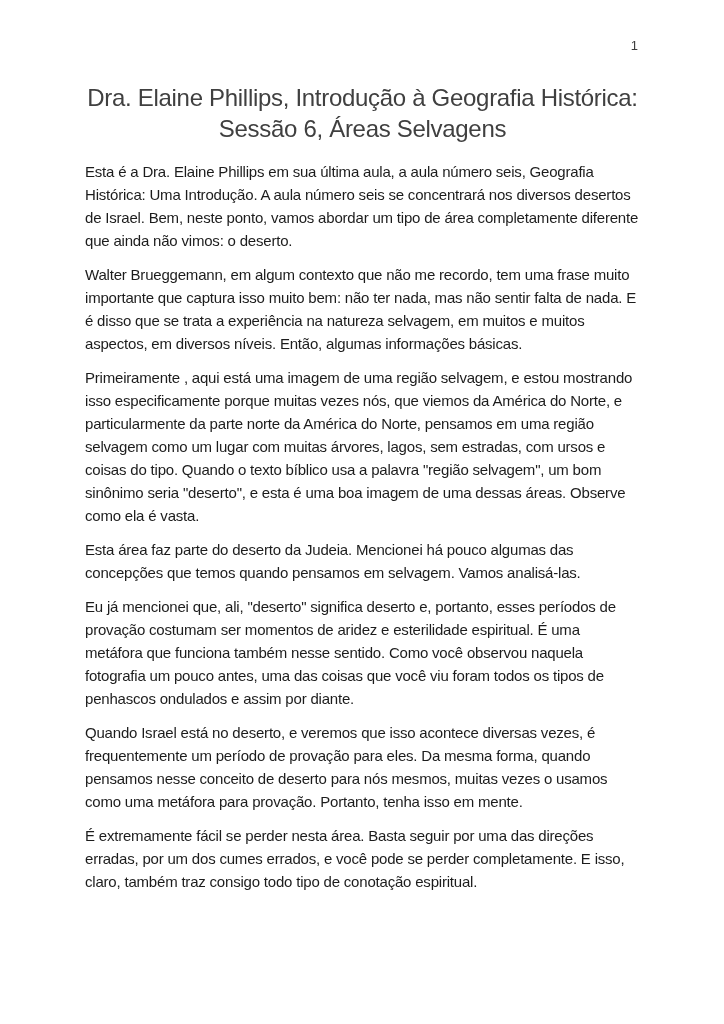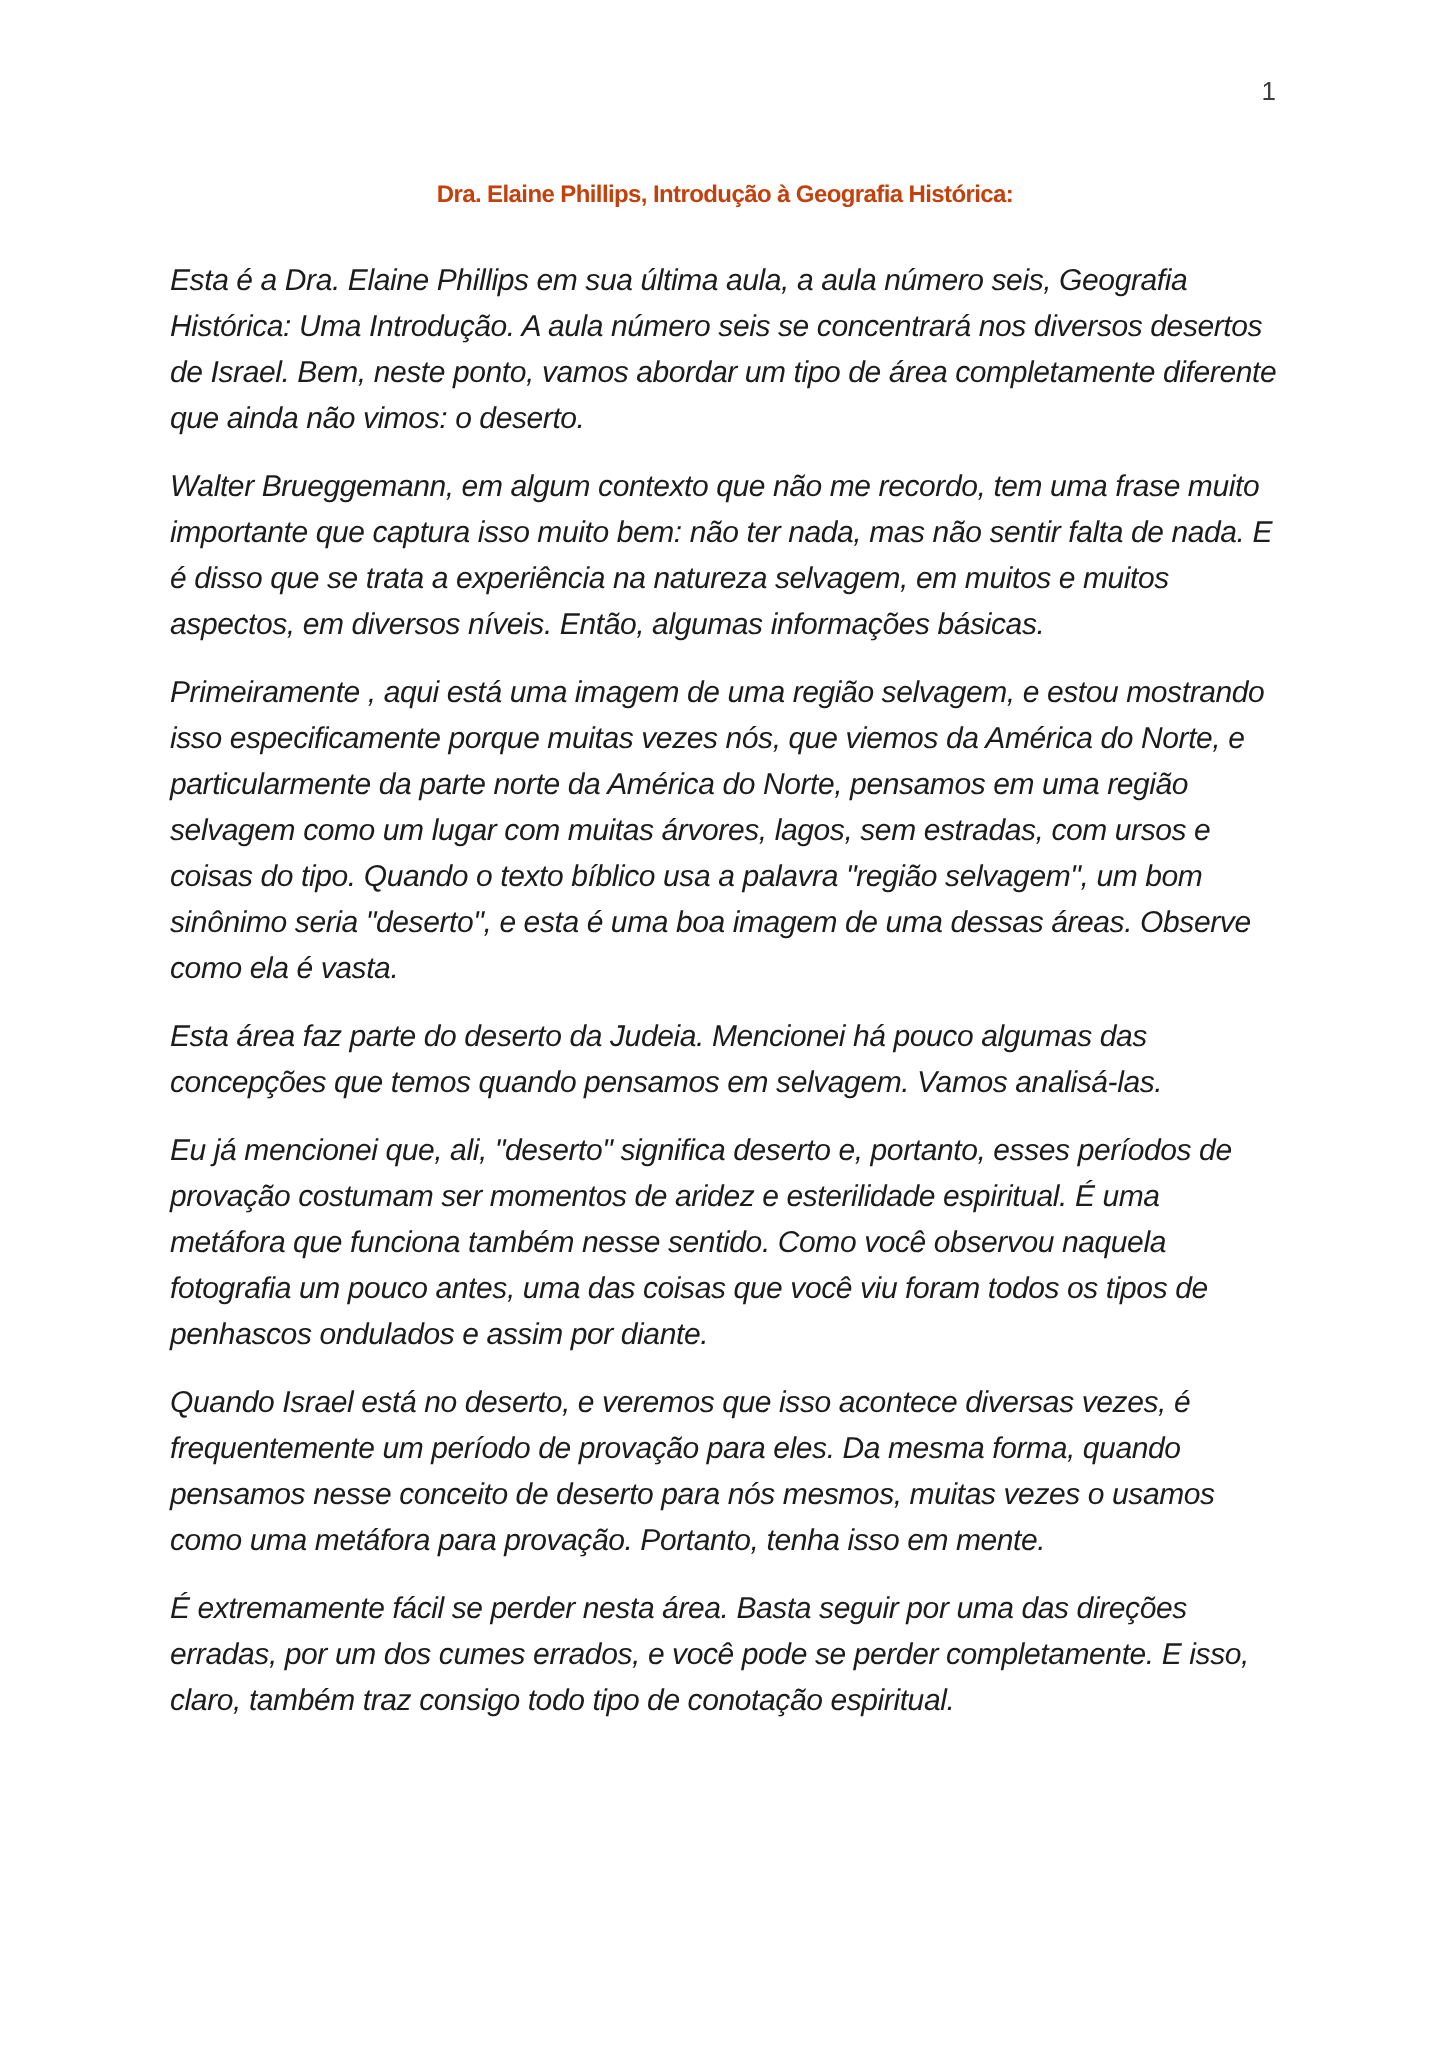--- a/index.html
+++ b/index.html
@@ -26,46 +26,46 @@
     height: 16px;
     line-height: 16px;
     text-align: right;
     font-size: 13px;
     color: #3d3d3d;
     padding-right: 2px;
   }
   .doc-title {
     margin-top: 28px;
     text-align: center;
-    font-weight: bold;
-    font-size: 12px;
+    font-weight: normal;
+    font-size: 24px;
     line-height: 31px;
     letter-spacing: -0.3px;
-    color: #c2410c;
+    color: #404040;
   }
   .body-text {
     margin-top: 16px;
     font-size: 15px;
     line-height: 23px;
     letter-spacing: -0.2px;
     text-align: left;
-    font-style: italic;
   }
   .body-text p {
     margin: 0 0 11px 0;
   }
 </style>
 </head>
 <body>
 
 <div class="page">
   <div class="page-number">1</div>
 
   <div class="doc-title">
     <div>Dra. Elaine Phillips, Introdução à Geografia Histórica:</div>
+    <div>Sessão 6, Áreas Selvagens</div>
   </div>
 
   <div class="body-text">
     <p>Esta é a Dra. Elaine Phillips em sua última aula, a aula número seis, Geografia Histórica: Uma Introdução. A aula número seis se concentrará nos diversos desertos de Israel. Bem, neste ponto, vamos abordar um tipo de área completamente diferente que ainda não vimos: o deserto.</p>
     <p>Walter Brueggemann, em algum contexto que não me recordo, tem uma frase muito importante que captura isso muito bem: não ter nada, mas não sentir falta de nada. E é disso que se trata a experiência na natureza selvagem, em muitos e muitos aspectos, em diversos níveis. Então, algumas informações básicas.</p>
     <p>Primeiramente , aqui está uma imagem de uma região selvagem, e estou mostrando isso especificamente porque muitas vezes nós, que viemos da América do Norte, e particularmente da parte norte da América do Norte, pensamos em uma região selvagem como um lugar com muitas árvores, lagos, sem estradas, com ursos e coisas do tipo. Quando o texto bíblico usa a palavra "região selvagem", um bom sinônimo seria "deserto", e esta é uma boa imagem de uma dessas áreas. Observe como ela é vasta.</p>
     <p>Esta área faz parte do deserto da Judeia. Mencionei há pouco algumas das concepções que temos quando pensamos em selvagem. Vamos analisá-las.</p>
     <p>Eu já mencionei que, ali, "deserto" significa deserto e, portanto, esses períodos de provação costumam ser momentos de aridez e esterilidade espiritual. É uma metáfora que funciona também nesse sentido. Como você observou naquela fotografia um pouco antes, uma das coisas que você viu foram todos os tipos de penhascos ondulados e assim por diante.</p>
     <p>Quando Israel está no deserto, e veremos que isso acontece diversas vezes, é frequentemente um período de provação para eles. Da mesma forma, quando pensamos nesse conceito de deserto para nós mesmos, muitas vezes o usamos como uma metáfora para provação. Portanto, tenha isso em mente.</p>
     <p>É extremamente fácil se perder nesta área. Basta seguir por uma das direções erradas, por um dos cumes errados, e você pode se perder completamente. E isso, claro, também traz consigo todo tipo de conotação espiritual.</p>

